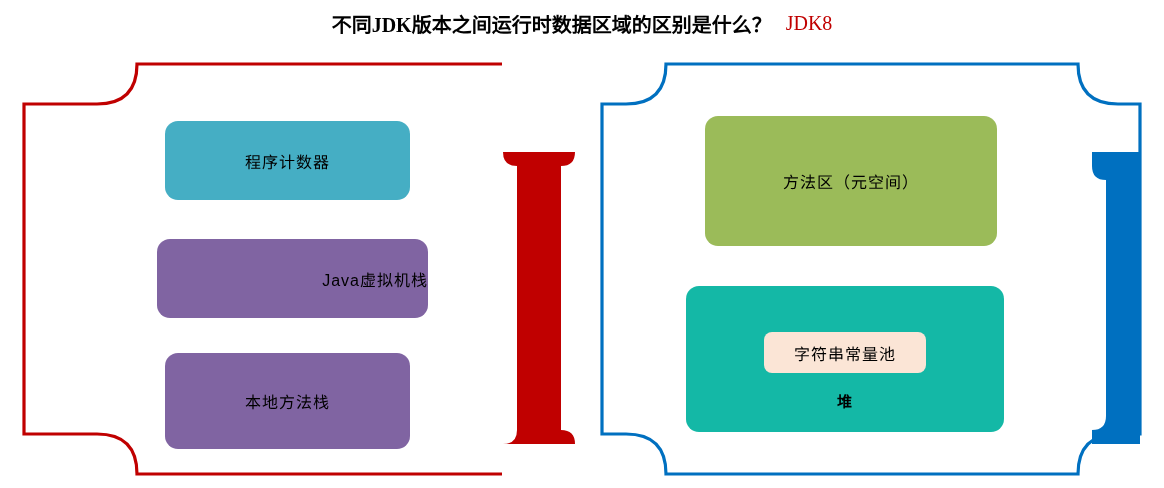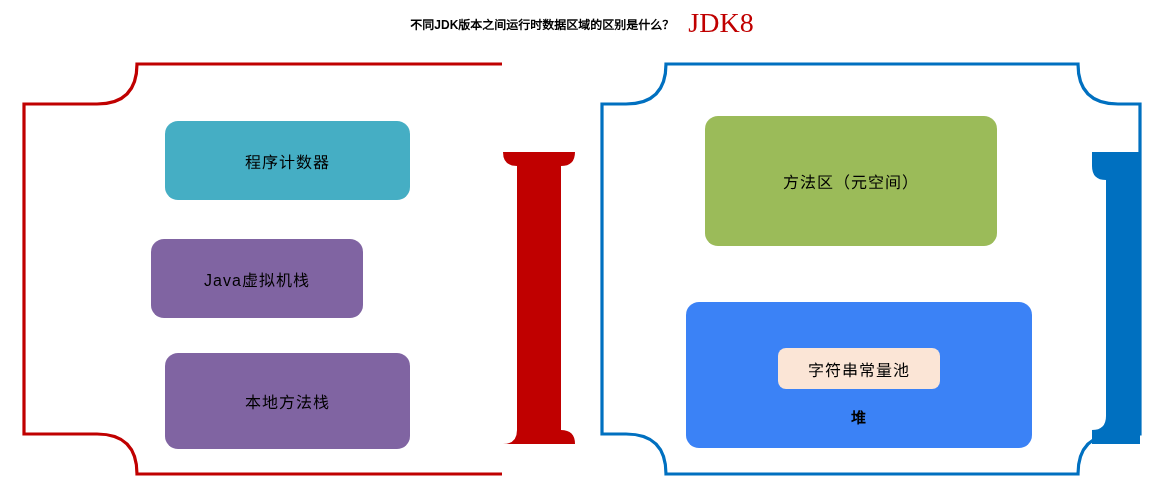--- a/index.html
+++ b/index.html
@@ -21,29 +21,30 @@
     position: absolute;
     left: 0;
     top: 0;
     width: 1164px;
     height: 46px;
     display: flex;
     align-items: center;
     justify-content: center;
   }
   #title-main {
-    font-size: 12px;
+    font-size: 20px;
     font-weight: bold;
     color: #000000;
     letter-spacing: 0px;
     white-space: nowrap;
+    font-family: Liberation Serif, serif;
   }
   #title-tag {
     font-family: "Liberation Serif", "DejaVu Serif", serif;
-    font-size: 28px;
+    font-size: 20px;
     color: #C00000;
     margin-left: 14px;
     white-space: nowrap;
   }
 
   
   .panel {
     position: absolute;
   }
   .panel-svg {
@@ -93,36 +94,36 @@
     color: #000000;
     white-space: nowrap;
     letter-spacing: 1px;
   }
 
   #region-pc {
     left: 165px; top: 121px; width: 245px; height: 79px;
     background: #45AEC4;
   }
   #region-jvm-stack {
-    left: 151px; top: 239px; width: 212px; height: 79px;
+    left: 157px; top: 239px; width: 271px; height: 79px;
     background: #8064A2;
+    justify-content: flex-end;
   }
   #region-native-stack {
     left: 165px; top: 353px; width: 245px; height: 96px;
     background: #8064A2;
   }
   #region-method-area {
     left: 705px; top: 116px; width: 292px; height: 130px;
     background: #9BBB59;
   }
   #region-heap {
-    left: 686px; top: 286px; width: 346px; height: 146px;
-    background: #3b82f6;
+    left: 686px; top: 286px; width: 318px; height: 146px;
+    background: #14b8a6;
     display: block;
-    margin-top: 16px;
   }
   #region-heap .heap-inner {
     position: absolute;
     left: 50%;
     transform: translateX(-50%);
     top: 46px;
     width: 162px;
     height: 41px;
     background: #FBE5D6;
     border-radius: 8px;

